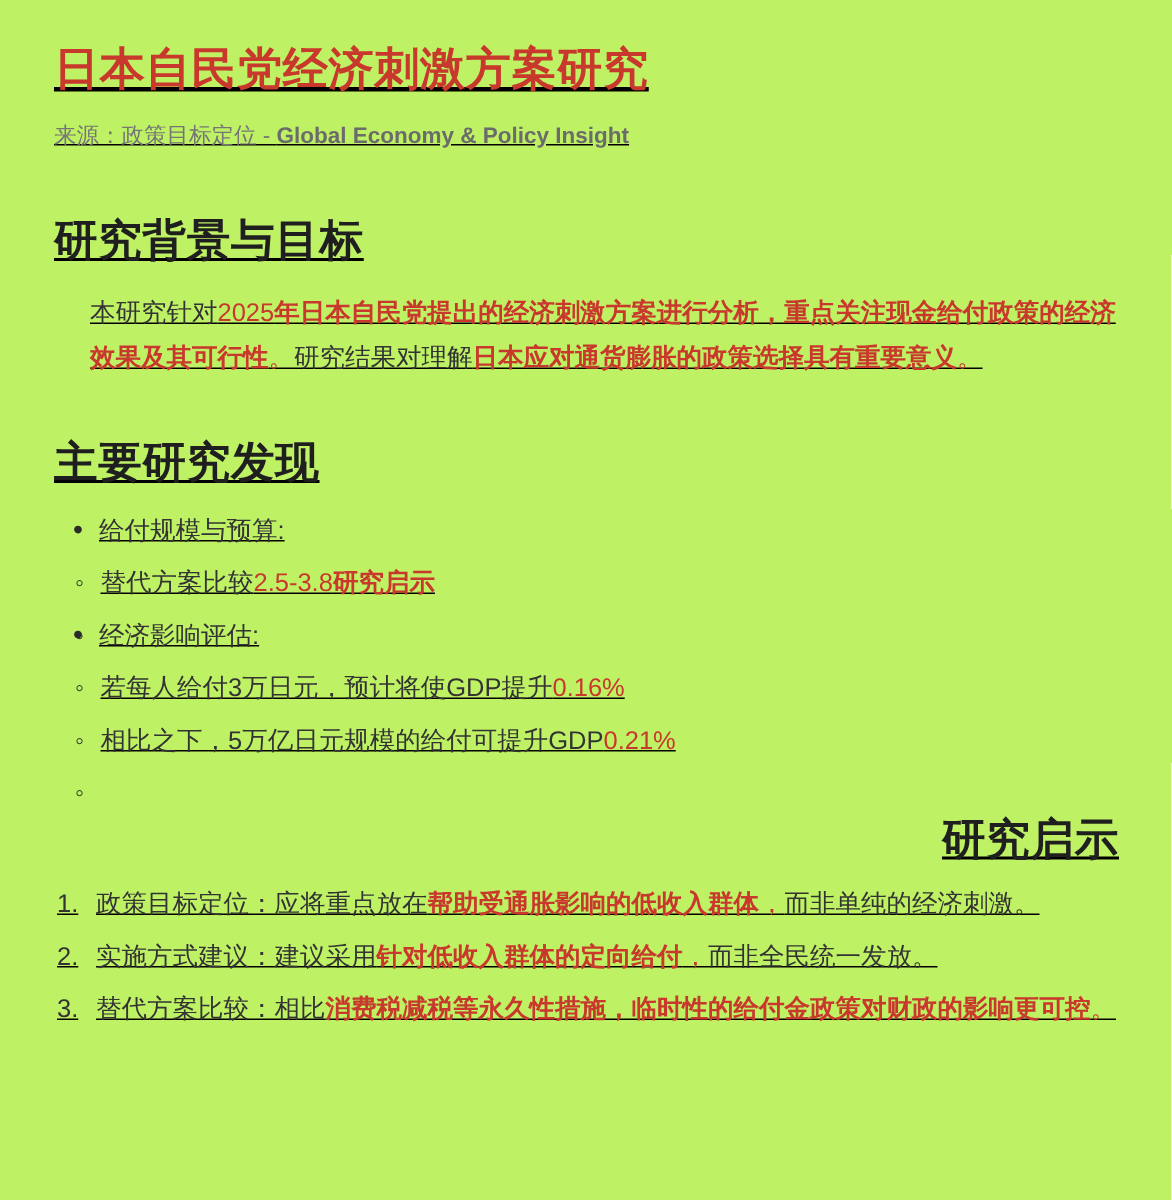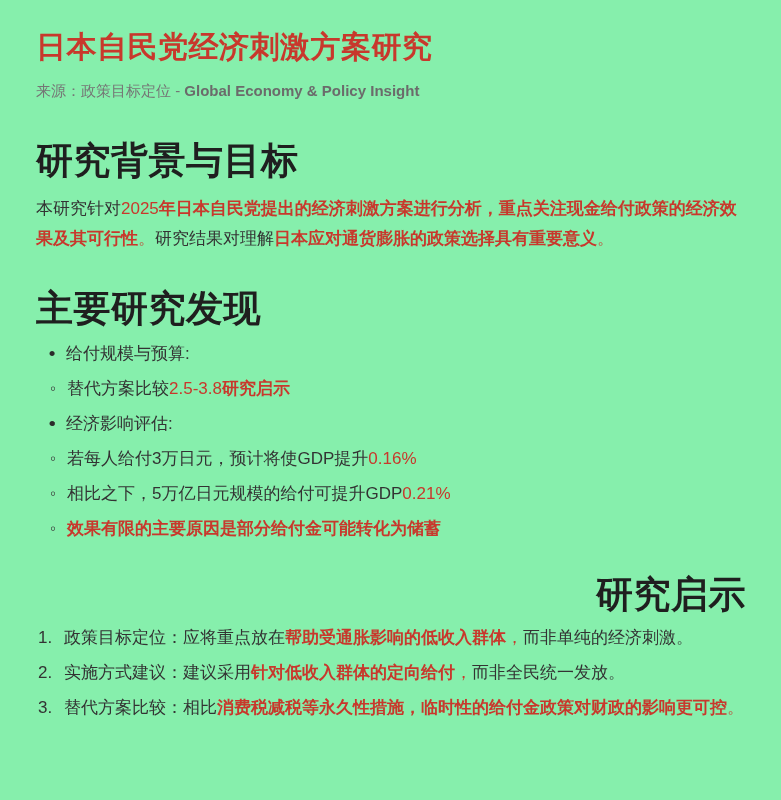--- a/index.html
+++ b/index.html
@@ -10,55 +10,57 @@
   }
   * { margin: 0; padding: 0; box-sizing: border-box; }
   html, body {
     background: #ffffff;
     font-family: "Liberation Sans", "DejaVu Sans", sans-serif;
   }
   .page {
     width: 781px;
     height: 800px;
     overflow: hidden;
-    background: #86efac;
+    background: #bef264;
     padding: 28px 35px 10px 36px;
+    text-decoration: underline;
   }
   
   h1.doc-title {
     font-size: 30px;
     font-weight: 700;
     color: var(--red);
     line-height: 38px;
     margin-bottom: 14px;
     letter-spacing: 0.5px;
   }
   .source {
     font-size: 15px;
     line-height: 22px;
     color: var(--muted);
   }
   .source .src-name { font-weight: 700; color: #6b6b6b; }
   
   h2.section-heading {
-    font-size: 37px;
+    font-size: 29px;
     font-weight: 700;
     color: var(--heading);
     line-height: 38px;
     letter-spacing: 0.5px;
   }
   h2.mt-1 { margin-top: 40px; }
   h2.mt-2 { margin-top: 36px; }
   h2.mt-3 { margin-top: 36px; text-align: right; }
   
   p.para {
     margin-top: 14px;
     font-size: 17px;
     line-height: 30px;
     color: var(--body);
+    margin-left: 24px;
   }
   
   .run.normal { color: var(--body); font-weight: 400; }
   .run.red { color: var(--red); font-weight: 400; }
   .run.red-bold { color: var(--red); font-weight: 700; }
   
   ul.toplist {
     list-style: none;
     margin-top: 14px;
     font-size: 17px;
@@ -154,21 +156,20 @@
         </li>
         <li>
           <div class="li-line">
             <span class="marker circ"></span>
             <span><span class="run normal">相比之下，5万亿日元规模的给付可提升GDP</span><span class="run red">0.21%</span></span>
           </div>
         </li>
         <li>
           <div class="li-line">
             <span class="marker circ"></span>
-            <span><span class="run red-bold">效果有限的主要原因是部分给付金可能转化为储蓄</span></span>
           </div>
         </li>
       </ul>
     </li>
   </ul>
 
   <h2 class="section-heading mt-3">研究启示</h2>
 
   <ol class="numlist">
     <li>

